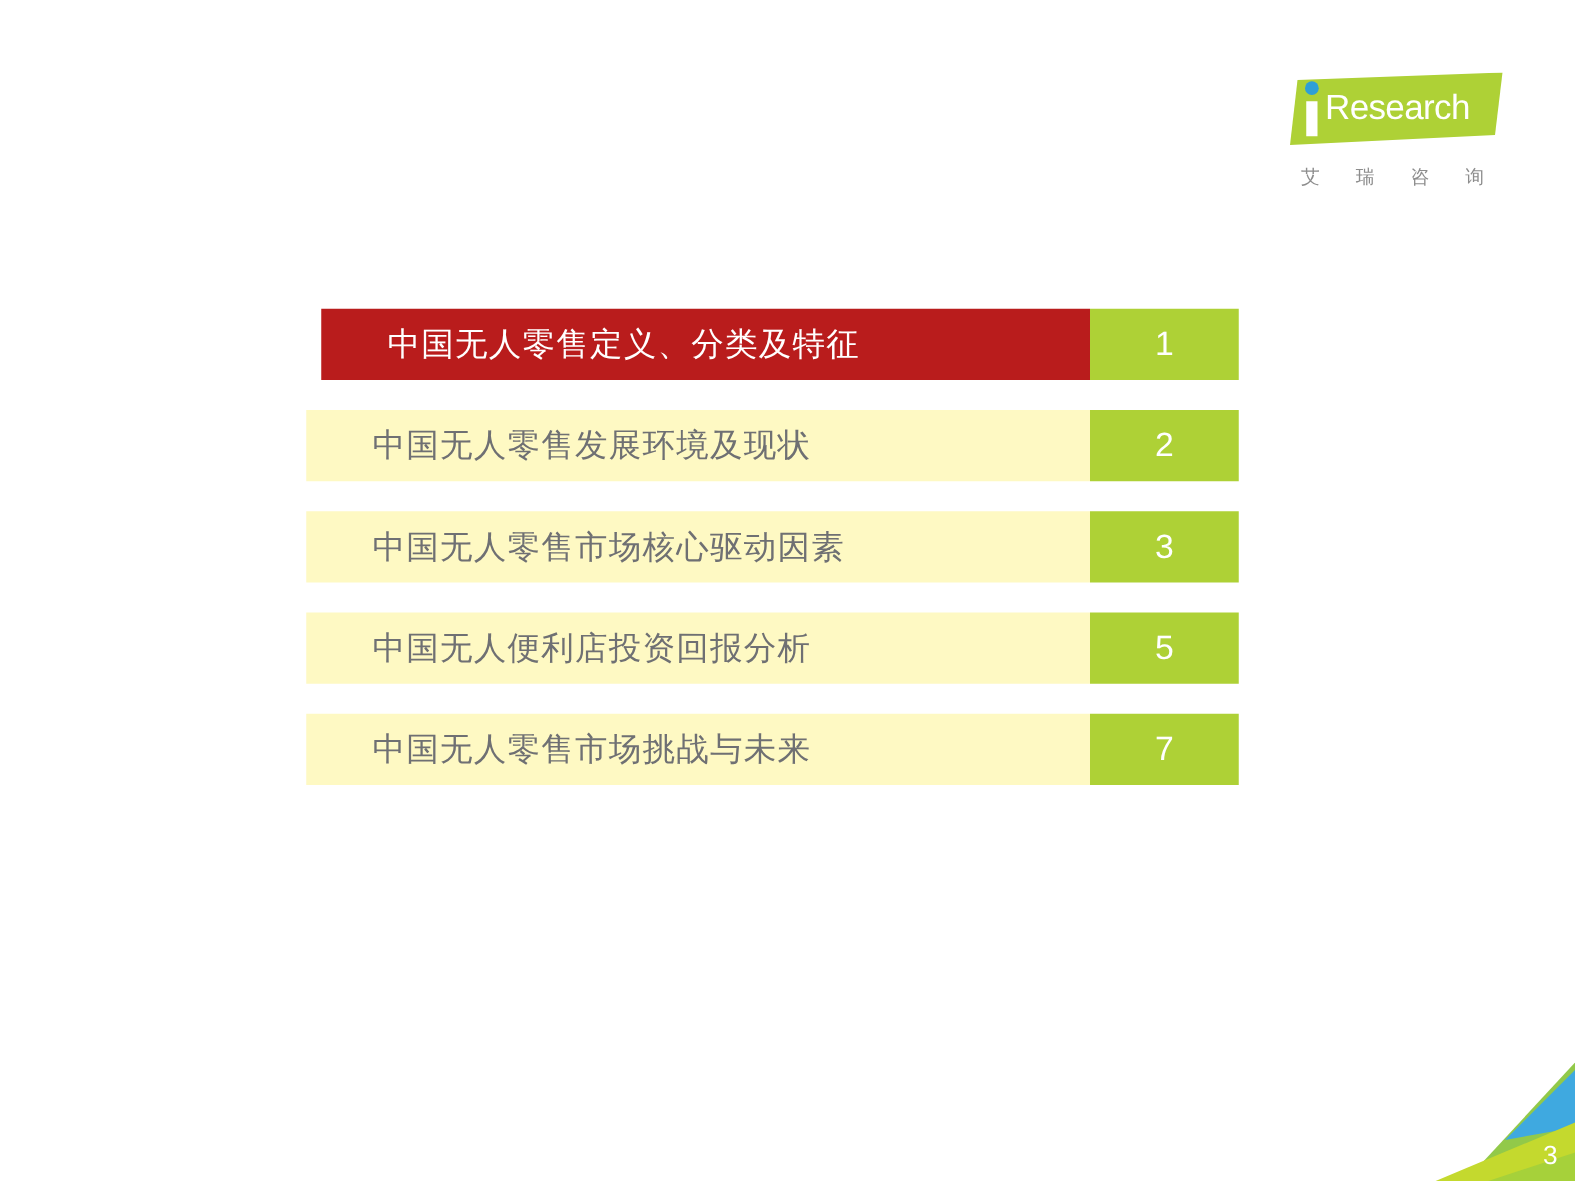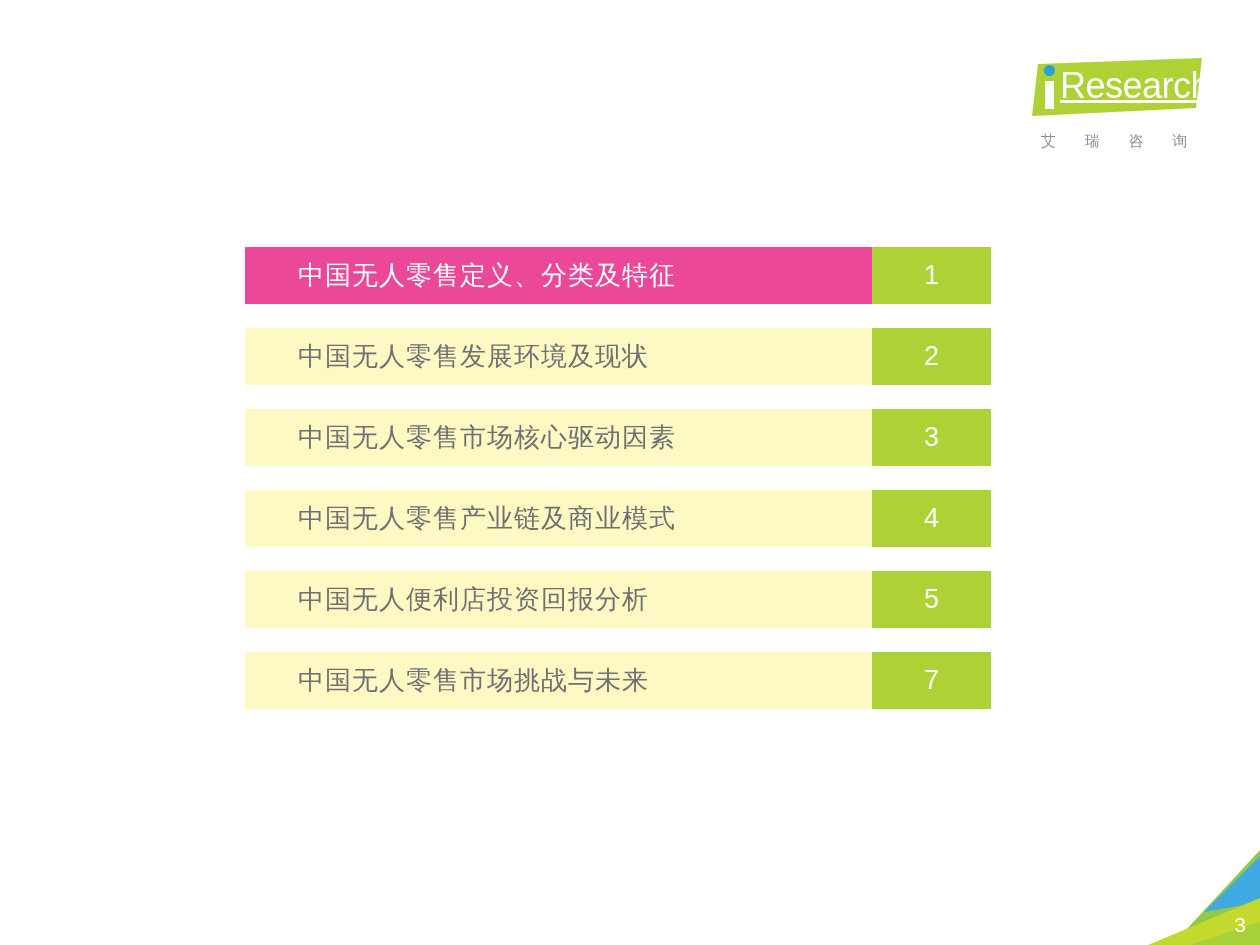--- a/index.html
+++ b/index.html
@@ -45,27 +45,26 @@
   }
   .logo-i-stem {
     position:absolute;
     left:1px; top:16px;
     width:9px; height:28px;
     background:#ffffff;
   }
   .logo-word {
     position:absolute;
     left:28px; top:8px;
-    font-size:36px;
+    font-size:28px;
     line-height:40px;
     font-weight:400;
     color:#ffffff;
     letter-spacing:-0.5px;
     font-family:"Liberation Sans","DejaVu Sans",sans-serif;
-    text-decoration:underline;
   }
   .logo-sub {
     position:absolute;
     left:2px; top:62px;
     width:172px;
     text-align:center;
     font-size:15px;
     letter-spacing:12px;
     color:#8d8d8d;
     font-family:"DejaVu Sans","Liberation Sans",sans-serif;
@@ -103,21 +102,21 @@
     font-size:27px;
     color:#ffffff;
     font-family:"Liberation Sans","DejaVu Sans",sans-serif;
   }
 
   
   .row .row-label { background:#fef9c3; color:#6f7073; }
   .row .row-num   { background:#aed136; }
 
   
-  .row.active .row-label { background:#ec4899; color:#ffffff; }
+  .row.active .row-label { background:#b91c1c; color:#ffffff;margin-left:12px; }
   .row.active .row-num   { background:#aed136; color:#ffffff; }
 
   
   .corner {
     position:absolute;
     right:0; bottom:0;
     width:130px; height:95px;
     overflow:hidden;
   }
   .corner svg { display:block; }
@@ -158,24 +157,20 @@
     <div class="row">
       <div class="row-label">中国无人零售发展环境及现状</div>
       <div class="row-num">2</div>
     </div>
 
     <div class="row">
       <div class="row-label">中国无人零售市场核心驱动因素</div>
       <div class="row-num">3</div>
     </div>
 
-    <div class="row">
-      <div class="row-label">中国无人零售产业链及商业模式</div>
-      <div class="row-num">4</div>
-    </div>
 
     <div class="row">
       <div class="row-label">中国无人便利店投资回报分析</div>
       <div class="row-num">5</div>
     </div>
 
 
     <div class="row">
       <div class="row-label">中国无人零售市场挑战与未来</div>
       <div class="row-num">7</div>

